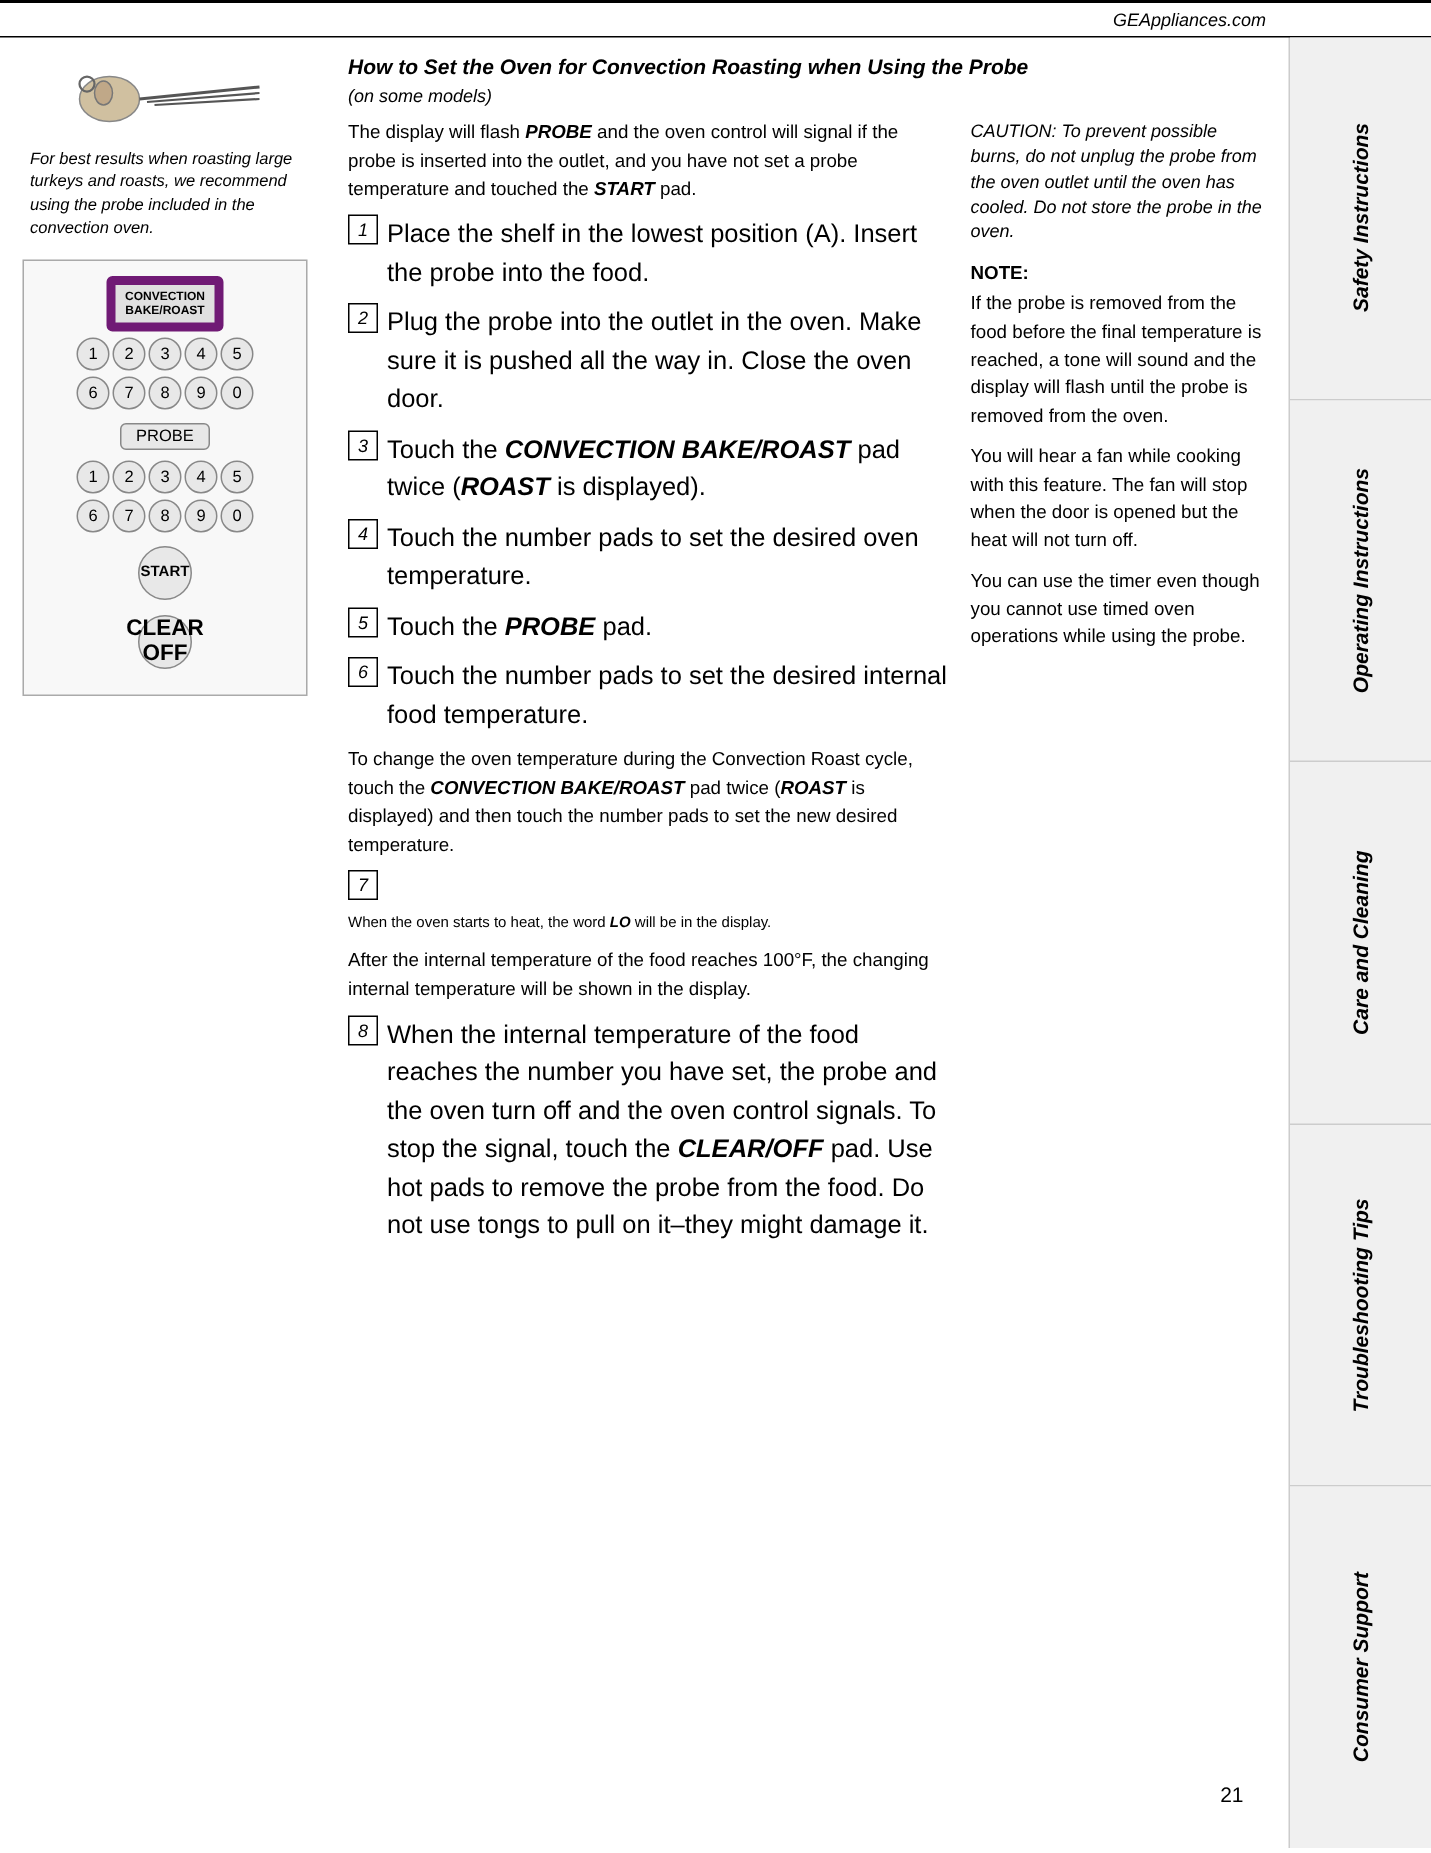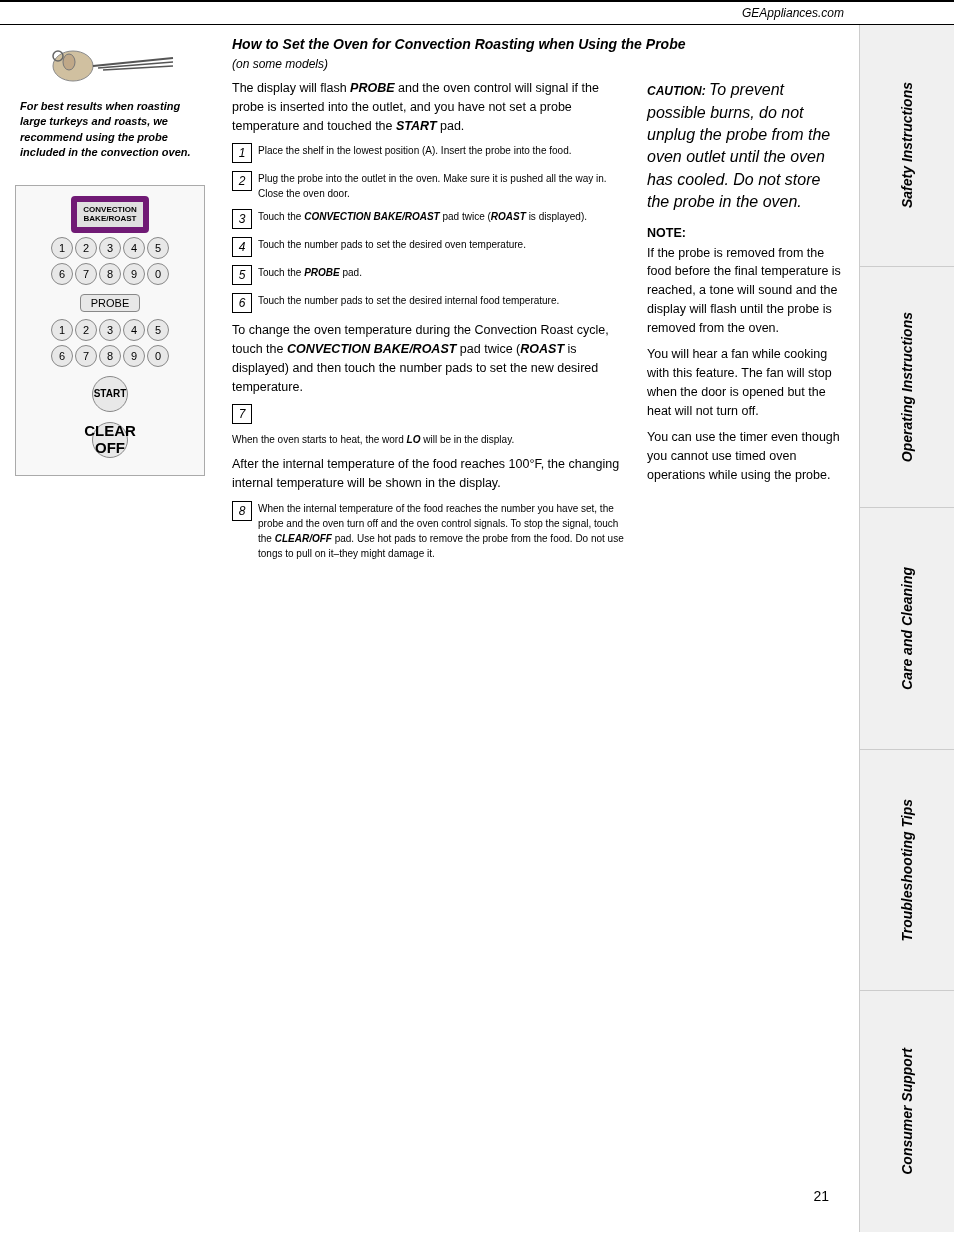--- a/index.html
+++ b/index.html
@@ -44,23 +44,22 @@
       align-items: center;
       justify-content: center;
       height: 60px;
       margin-bottom: 4px;
     }
 
     .left-caption {
       font-size: 11px;
       font-style: italic;
       line-height: 1.4;
-      margin-bottom: 24px;
+      margin-bottom: 12px;
       padding: 0 5px;
-      font-weight: bold;
     }
 
     
     .oven-panel {
       border: 1px solid #aaa;
       background: #f8f8f8;
       padding: 10px 8px;
       width: 190px;
     }
 
@@ -175,34 +174,34 @@
       height: 20px;
       min-width: 20px;
       display: flex;
       align-items: center;
       justify-content: center;
       font-size: 12px;
       font-style: italic;
     }
 
     .step-text {
-      font-size: 10px;
+      font-size: 17px;
       line-height: 1.5;
       flex: 1;
     }
 
     .bold-italic { font-weight: bold; font-style: italic; }
-    .bold { font-weight: bold; }
+    .bold { font-weight: normal; }
 
     .caution-box {
       margin-bottom: 12px;
     }
 
     .caution-text {
-      font-size: 16px;
+      font-size: 12px;
       line-height: 1.4;
       font-style: italic;
     }
 
     .note-label {
       font-weight: bold;
       font-size: 12.5px;
       display: block;
       margin-bottom: 4px;
     }

